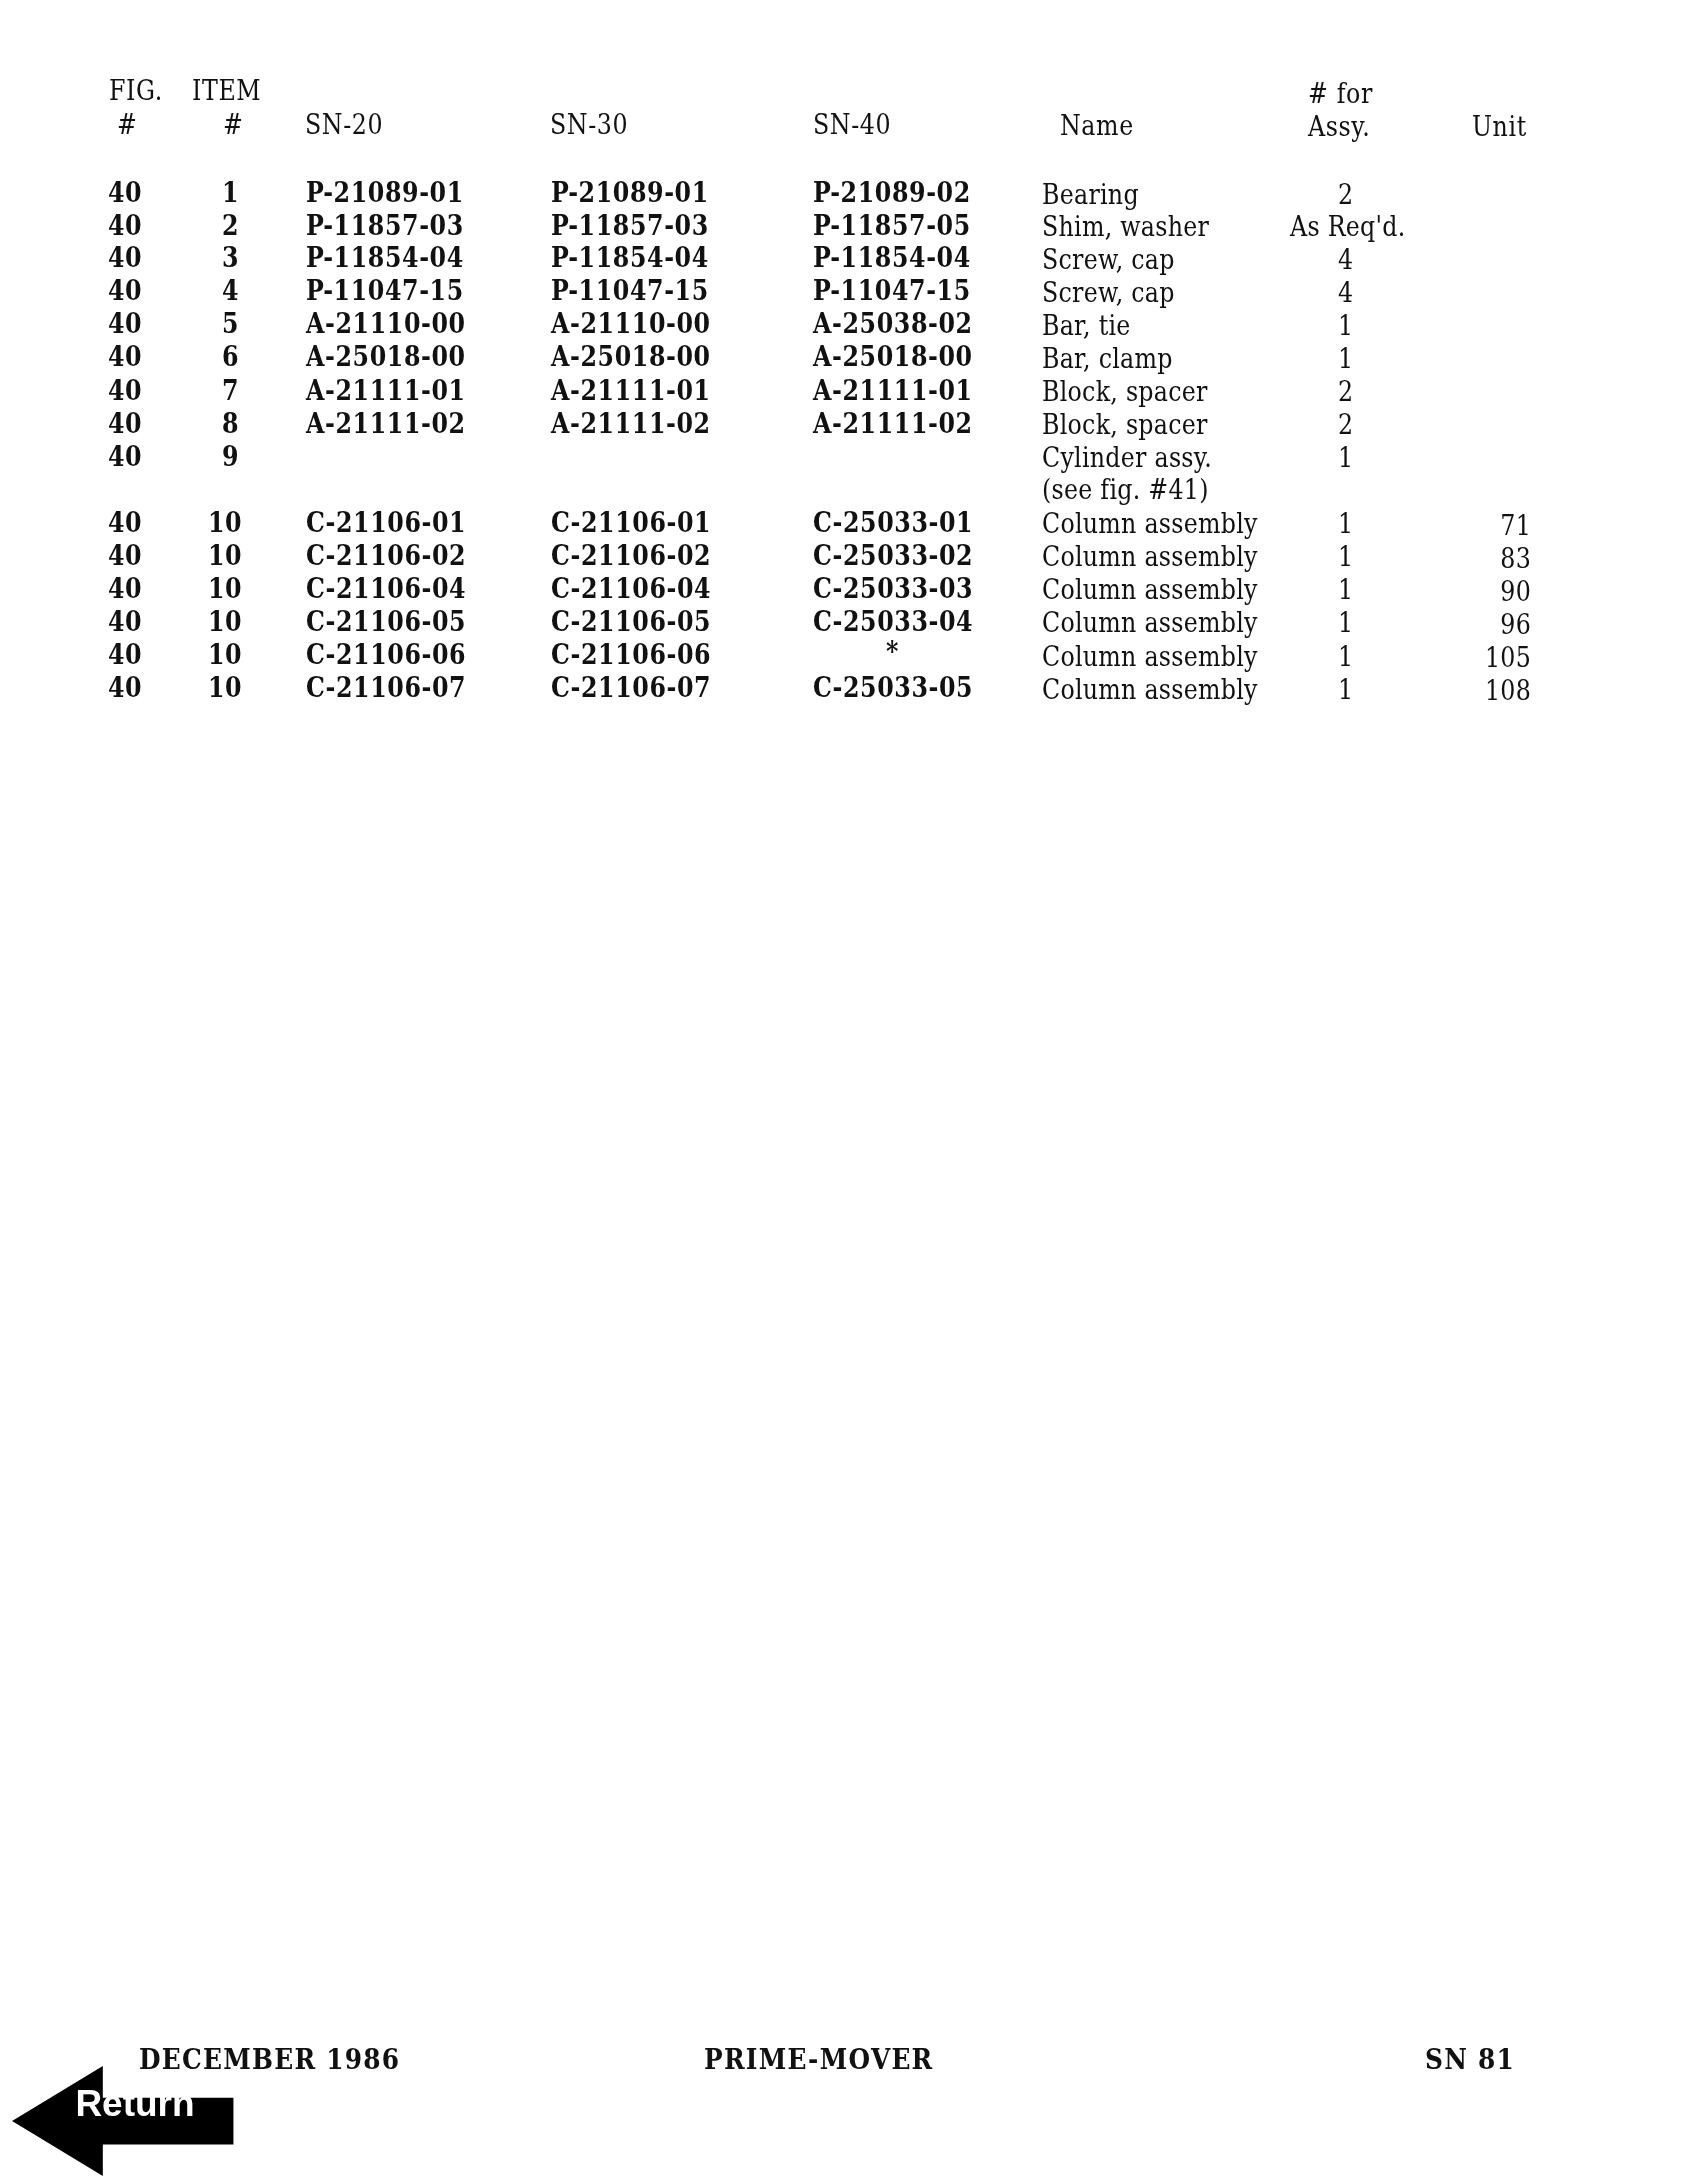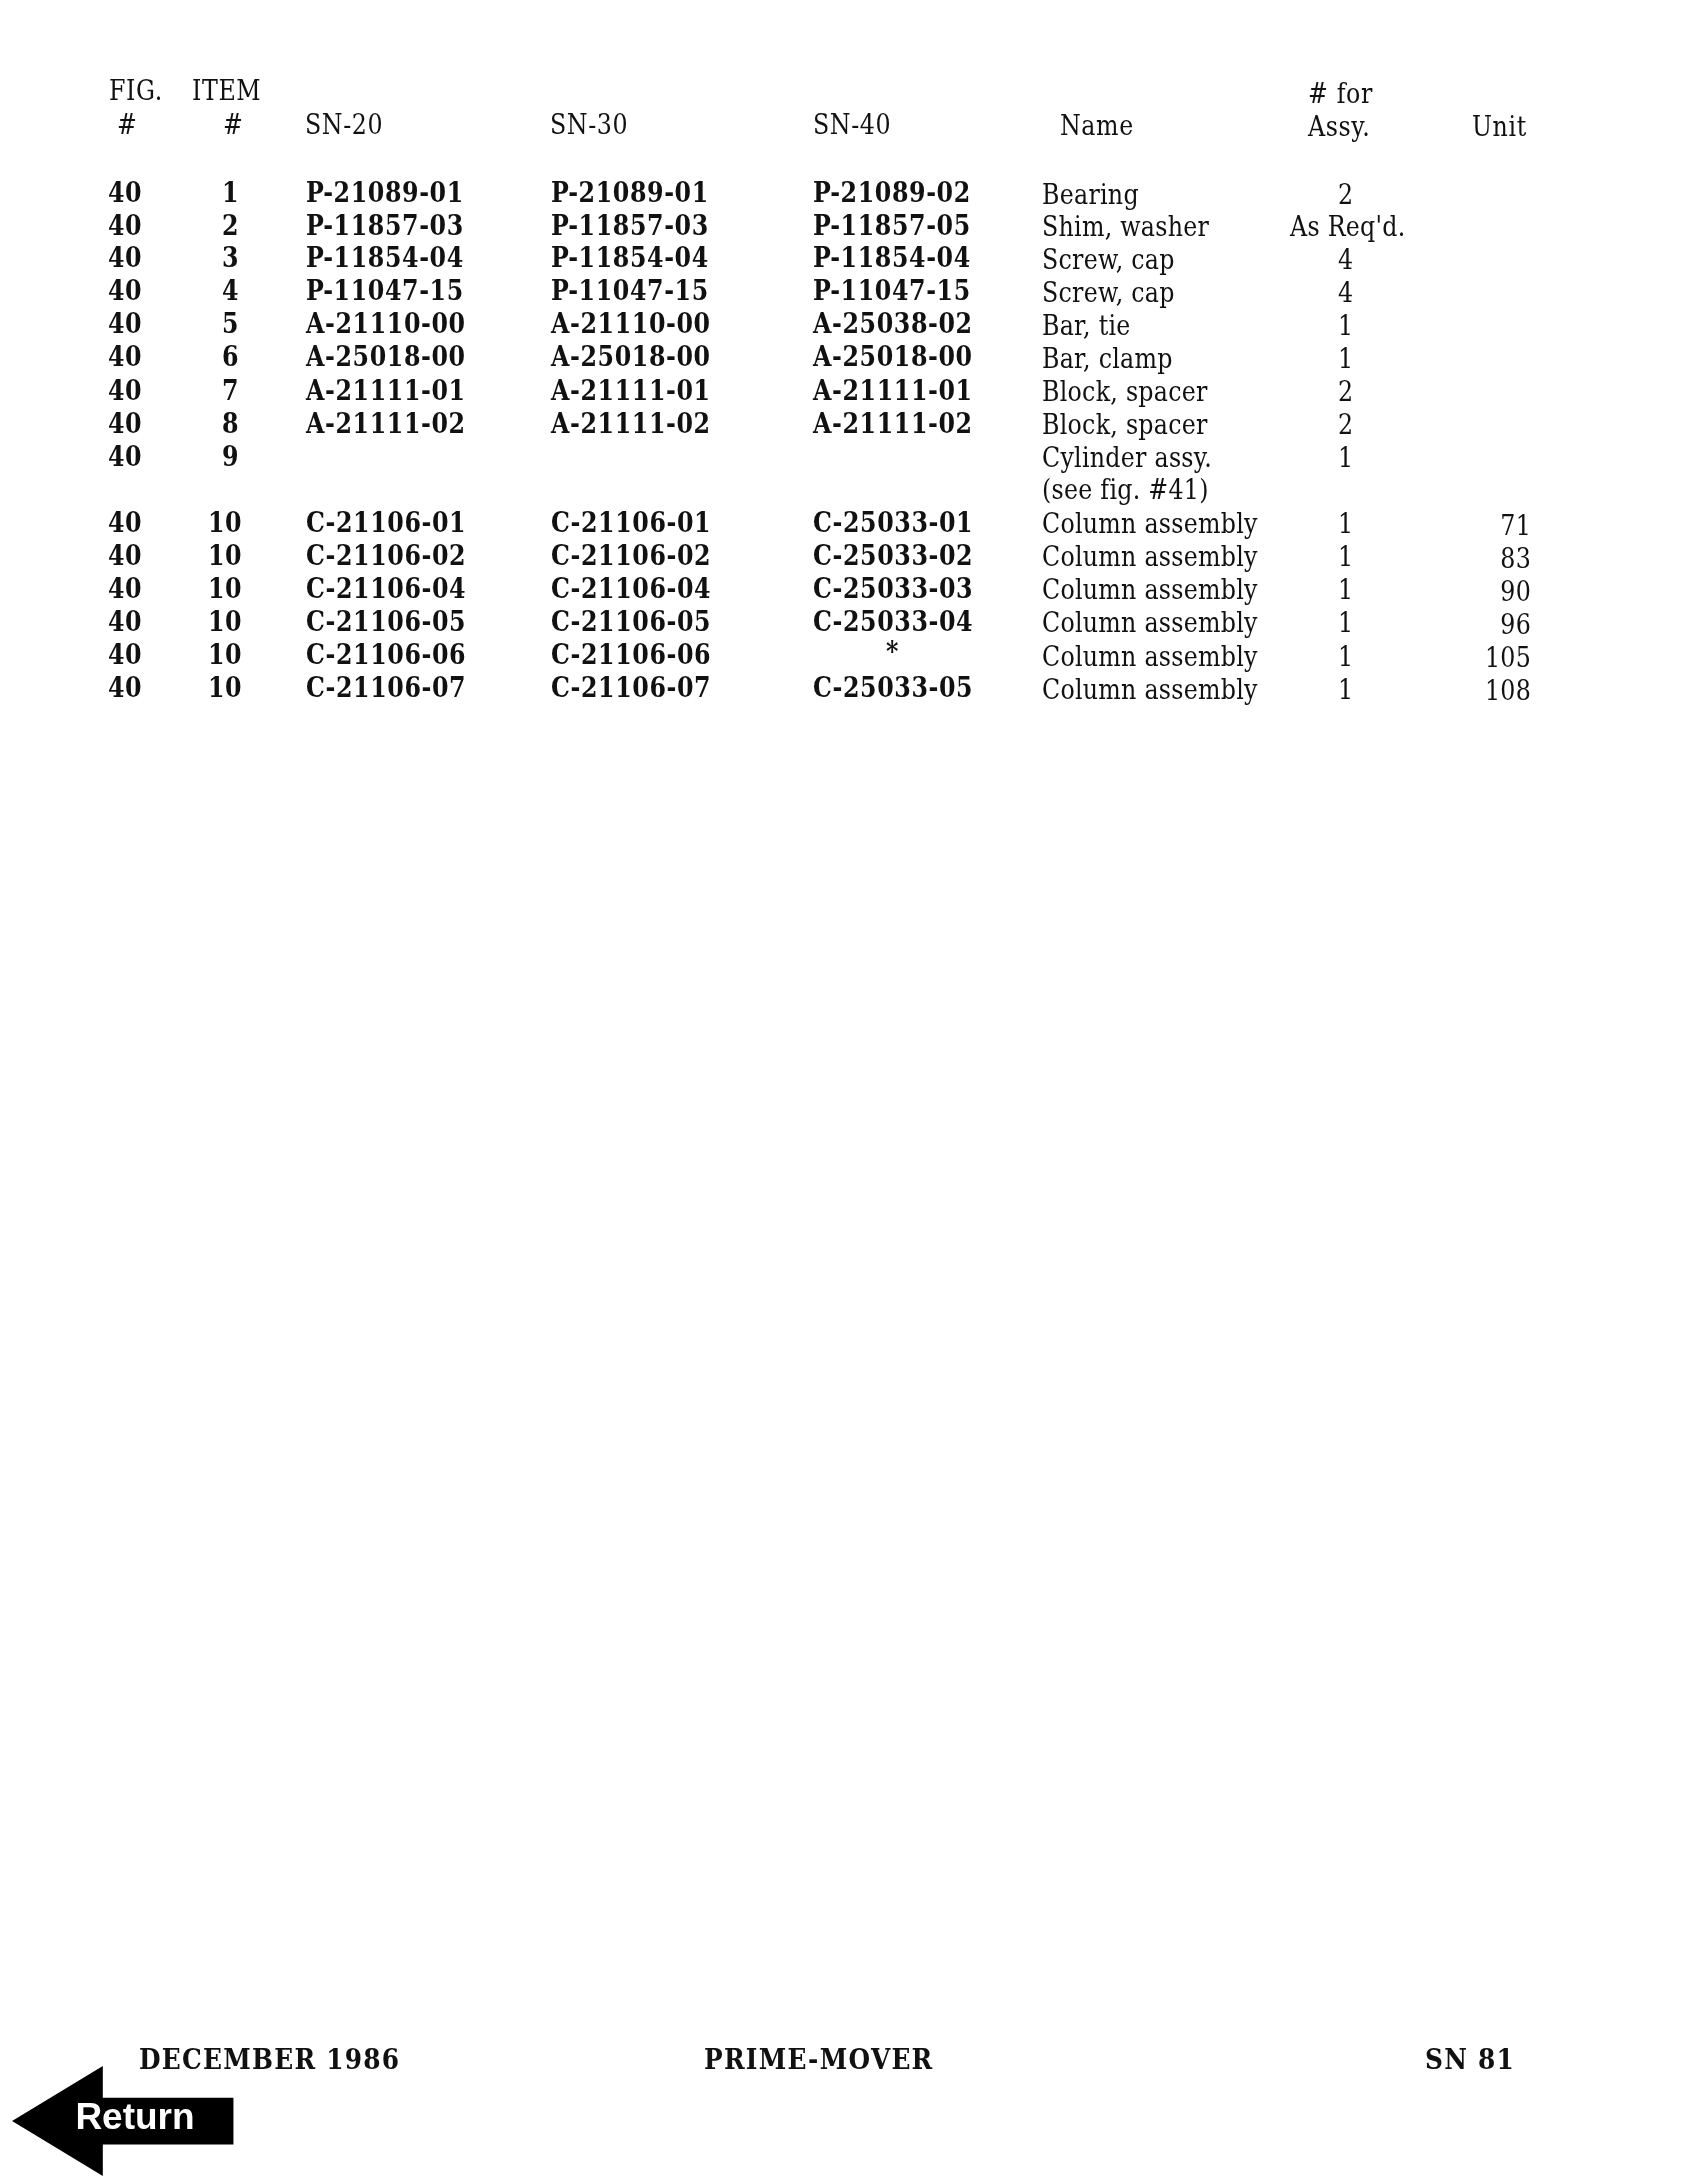--- a/index.html
+++ b/index.html
@@ -19,21 +19,21 @@
     .right { text-align: right; transform-origin: right top; }
     .hdr { font-weight: normal; }
     .footer-text {
       position: absolute; white-space: nowrap; font-size: 27.6px; line-height: 33px;
       font-weight: bold; letter-spacing: 1.4px;
       transform: scaleX(0.9); transform-origin: left top;
     }
     .return-btn { position: absolute; left: 12.4px; top: 2066px; width: 227px; height: 110px; cursor: pointer; }
     .return-btn svg { display: block; }
     .return-label {
-      position: absolute; left: 63px; top: 30px; color: #ffffff;
+      position: absolute; left: 63px; top: 17px; color: #ffffff;
       font-family: "Liberation Sans", "DejaVu Sans", sans-serif;
       font-weight: bold; font-size: 37px; line-height: 41px;
     }
   </style>
 </head>
 <body>
 
 <div class="page">
 
   <div>

